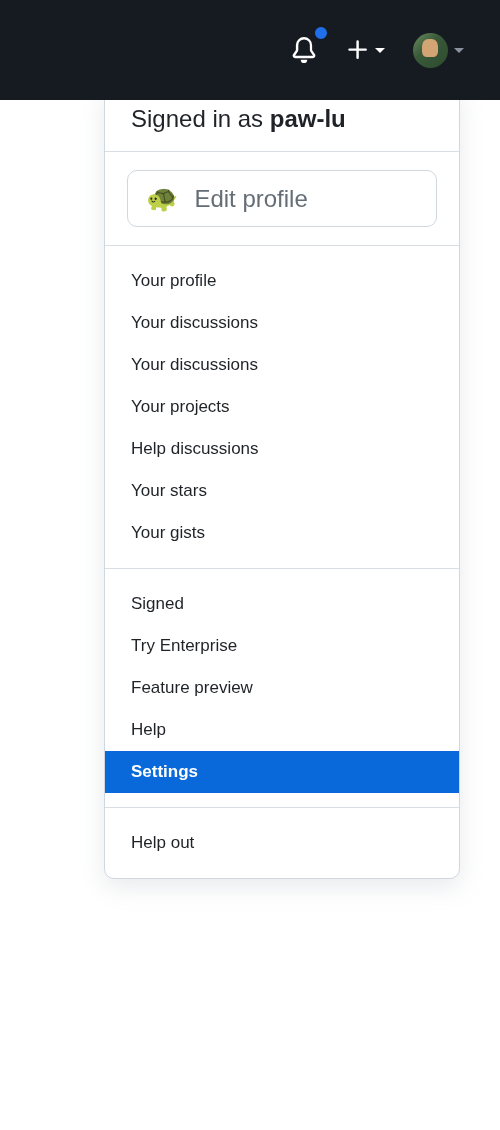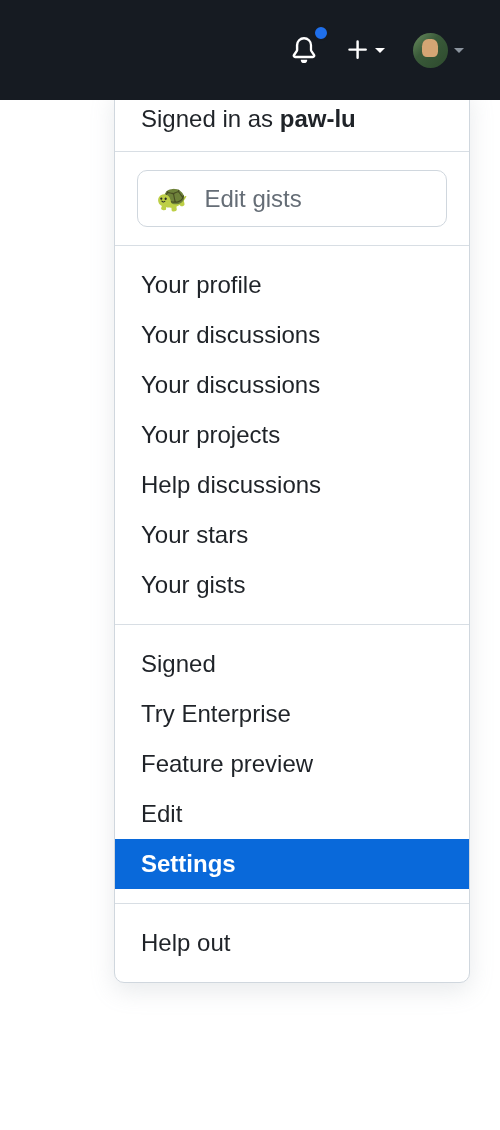--- a/index.html
+++ b/index.html
@@ -78,21 +78,21 @@
       border-left: 5px solid transparent;
       border-right: 5px solid transparent;
       border-top: 5px solid #8b949e;
     }
     .caret-down.light {
       border-top-color: #ffffff;
     }
     .dropdown {
       position: absolute;
       top: 86px;
-      right: 30px;
+      right: 40px;
       width: 356px;
       background: #ffffff;
       border: 1px solid #d0d7de;
       border-radius: 10px;
       box-shadow: 0 8px 24px rgba(140,149,159,0.2);
     }
     .dropdown::before {
       content: "";
       position: absolute;
       top: -11px;
@@ -136,21 +136,21 @@
     .menu-section {
       padding: 14px 0;
       border-bottom: 1px solid #d8dee4;
     }
     .menu-section:last-child {
       border-bottom: none;
     }
     .menu-item {
       display: block;
       padding: 11px 26px;
-      font-size: 24px;
+      font-size: 17px;
       color: #1f2328;
       cursor: pointer;
       text-decoration: none;
     }
     .menu-item.highlighted {
       background: #0969da;
       color: #ffffff;
       font-weight: bold;
     }
     svg.octicon {
@@ -180,38 +180,38 @@
 </div>
 
 <div class="dropdown">
   <div class="dropdown-header">
     <span>Signed in as </span><span class="username">paw-lu</span>
   </div>
 
   <div class="status-section">
     <button class="status-button">
       <span class="status-emoji">🐢</span>
-      <span>Edit gists</span>
+      <span>Edit profile</span>
     </button>
   </div>
 
   <div class="menu-section">
     <a class="menu-item">Your profile</a>
     <a class="menu-item">Your discussions</a>
     <a class="menu-item">Your discussions</a>
     <a class="menu-item">Your projects</a>
     <a class="menu-item">Help discussions</a>
     <a class="menu-item">Your stars</a>
     <a class="menu-item">Your gists</a>
   </div>
 
   <div class="menu-section">
     <a class="menu-item">Signed</a>
     <a class="menu-item">Try Enterprise</a>
     <a class="menu-item">Feature preview</a>
-    <a class="menu-item">Edit</a>
+    <a class="menu-item">Help</a>
     <a class="menu-item highlighted">Settings</a>
   </div>
 
   <div class="menu-section">
     <a class="menu-item">Help out</a>
   </div>
 </div>
 
 </body></html>

